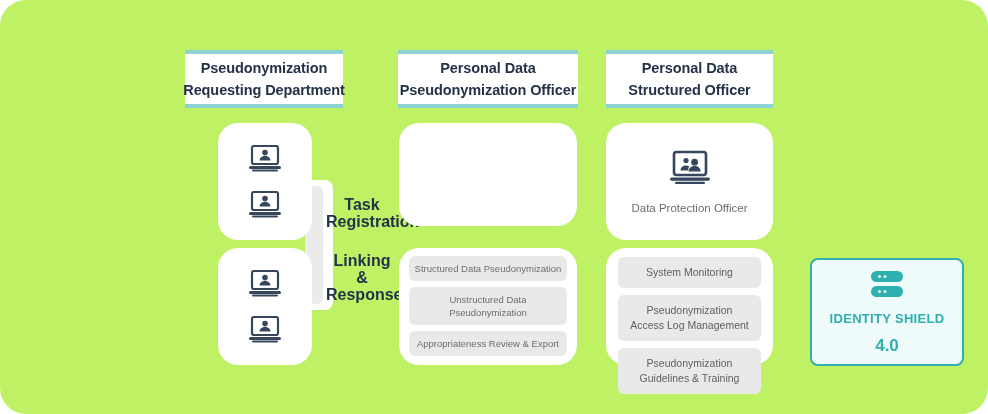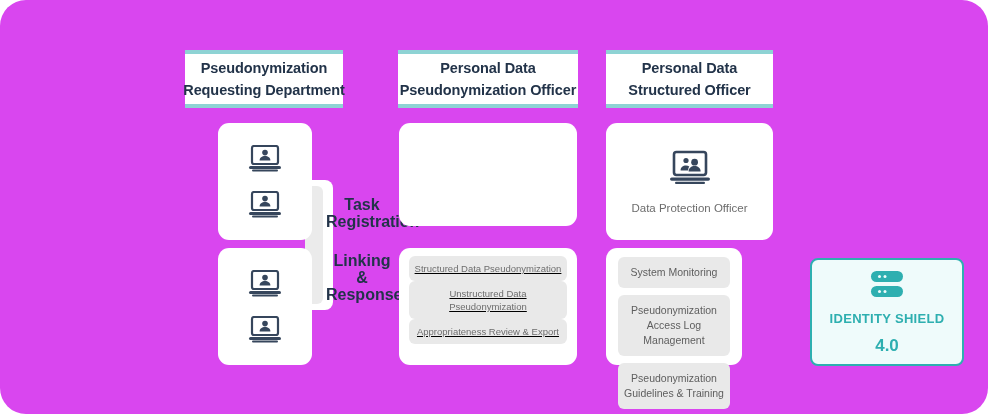--- a/index.html
+++ b/index.html
@@ -12,21 +12,21 @@
     height: 414px;
     font-family: "Liberation Sans", sans-serif;
     overflow: hidden;
   }
 
   
   #canvas {
     position: relative;
     width: 988px;
     height: 414px;
-    background: #d946ef;
+    background: #bef264;
     border-radius: 26px;
     box-sizing: border-box;
     overflow: hidden;
   }
 
   
   .col-header {
     position: absolute;
     box-sizing: border-box;
     background: #ffffff;
@@ -48,21 +48,21 @@
   }
 
   #hdr-left   { left: 185px; top: 50px; width: 158px; height: 58px; }
   #hdr-mid    { left: 398px; top: 50px; width: 180px; height: 58px; }
   #hdr-right  { left: 606px; top: 50px; width: 167px; height: 58px; }
 
   
   .card {
     position: absolute;
     background: #ffffff;
-    border-radius: 11px;
+    border-radius: 20px;
     box-sizing: border-box;
   }
 
   
   #left-card-a { left: 218px; top: 123px; width: 94px; height: 117px; }
   #left-card-b { left: 218px; top: 248px; width: 94px; height: 117px; }
 
   .laptop-stack {
     position: absolute;
     left: 0; top: 0; right: 0; bottom: 0;
@@ -146,36 +146,36 @@
   }
 
   
   .chip-list {
     position: absolute;
     left: 10px;
     right: 10px;
     top: 8px;
     display: flex;
     flex-direction: column;
-    text-decoration: underline;
+    gap: 6px;
   }
   .chip {
     background: #e9e9e9;
     border-radius: 6px;
     color: #6d6d6d;
     font-size: 9.5px;
     line-height: 13px;
     text-align: center;
     padding: 6px 4px;
     box-sizing: border-box;
   }
 
   
   #right-card-top { left: 606px; top: 123px; width: 167px; height: 117px; }
-  #right-card-bot { left: 606px; top: 248px; width: 136px; height: 117px; }
+  #right-card-bot { left: 606px; top: 248px; width: 167px; height: 117px; }
 
   #dpo-inner {
     position: absolute;
     left: 0; top: 0; right: 0; bottom: 0;
     display: flex;
     flex-direction: column;
     align-items: center;
     justify-content: center;
     gap: 16px;
   }

